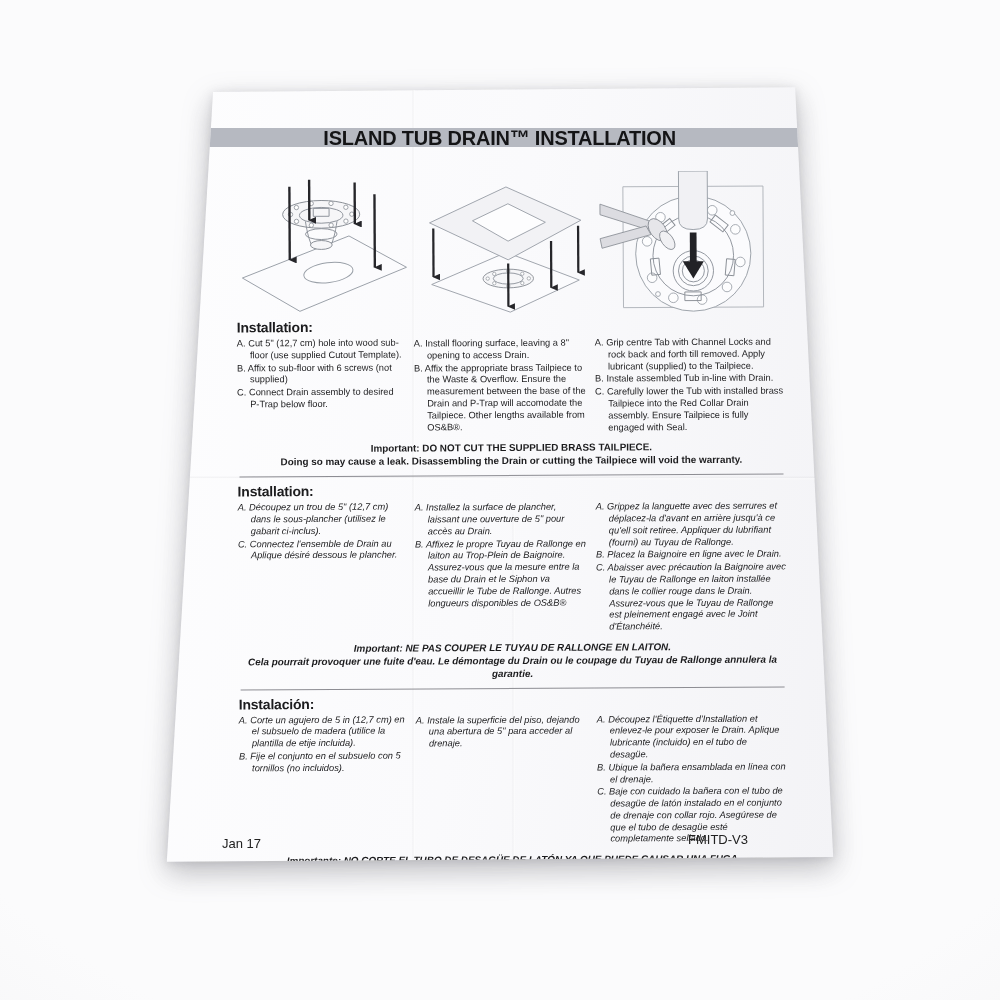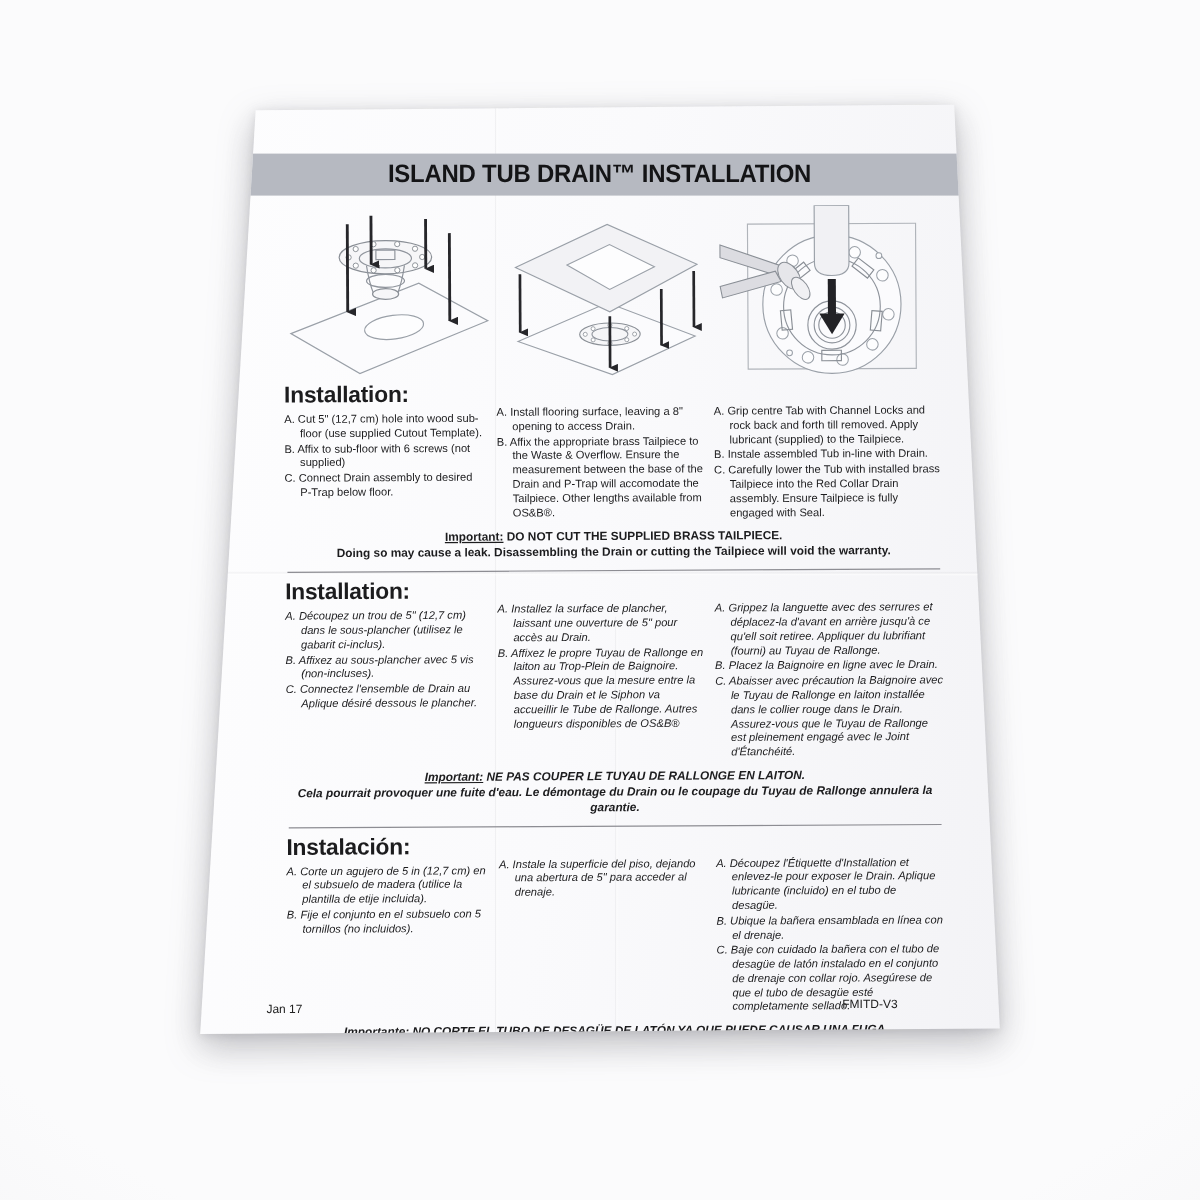--- a/index.html
+++ b/index.html
@@ -13,38 +13,38 @@
     filter:drop-shadow(0 10px 14px rgba(110,110,118,.38)) drop-shadow(0 2px 4px rgba(120,120,128,.25));}
   .paper{position:absolute;inset:0;
     background:linear-gradient(98deg,#fdfdfe 0%,#fafafc 48%,#f3f3f6 100%);
     clip-path:polygon(7.8% 1.0%, 93.4% 0.4%, 99.0% 97.6%, 1.0% 98.2%);}
   .crease-v{position:absolute;top:0;bottom:0;left:252px;width:3px;
     background:linear-gradient(90deg,transparent,rgba(60,60,70,.06),rgba(255,255,255,.7),transparent);}
   .crease-v2{position:absolute;top:430px;bottom:0;left:352px;width:3px;
     background:linear-gradient(90deg,transparent,rgba(60,60,70,.05),rgba(255,255,255,.6),transparent);}
   .crease-h{position:absolute;left:0;right:0;top:392px;height:4px;
     background:linear-gradient(180deg,transparent,rgba(60,60,70,.05),rgba(255,255,255,.5),transparent);}
-  .banner{position:absolute;left:0;right:0;top:44px;height:35px;background:#b6b9c1;
+  .banner{position:absolute;left:0;right:0;top:44px;height:19px;background:#b6b9c1;
     display:flex;align-items:center;justify-content:center;}
   .banner span{font-weight:700;font-size:21px;letter-spacing:-.2px;color:#141416;
     transform:scaleX(.95);white-space:nowrap;}
   .content{position:absolute;left:78px;top:88px;width:548px;transform:rotate(-.3deg);}
   .figrow{display:flex;justify-content:space-between;align-items:flex-start;height:142px;margin-bottom:4px;}
   .fig{flex:0 0 auto;}
   .cols{display:grid;grid-template-columns:168px 172px 190px;column-gap:9px;}
-  .h{font-size:19px;font-weight:700;margin:0 0 3px;letter-spacing:-.2px;}
+  .h{font-size:14px;font-weight:700;margin:0 0 3px;letter-spacing:-.2px;}
   .pad{padding-top:20px;}
   .li{margin:0 0 1px;padding-left:13px;text-indent:-13px;font-size:9.3px;line-height:1.27;}
   .it{font-style:italic;}
   .imp{text-align:center;font-weight:700;font-size:9.9px;margin-top:7px;line-height:1.3;}
-  .imp .u{text-decoration:underline;}
+  .imp .u{}
   hr.sep{border:0;border-top:1px solid #8d8d93;margin:7px 2px 6px;}
   .cert{text-align:center;font-size:16.5px;margin-top:12px;font-weight:400;}
   .csa{display:flex;flex-direction:column;align-items:center;margin-top:3px;}
-  .foot{position:absolute;font-size:10px;color:#222;}
+  .foot{position:absolute;font-size:13px;color:#222;}
   .foot.date{left:62px;top:752px;}
   .foot.model{right:92px;top:748px;}
   .foot.patent{left:0;width:622px;top:776px;text-align:center;}
   svg .ln{stroke:#8f949c;stroke-width:1;fill:none;}
   svg .panel{fill:#fbfbfd;stroke:#9aa0a8;stroke-width:1;}
   svg .panel2{fill:#f2f2f5;stroke:#9aa0a8;stroke-width:1;}
   svg .part{fill:#f6f6f8;stroke:#8a8f96;stroke-width:1;}
   svg .hole{fill:#fdfdfe;stroke:#9aa0a8;stroke-width:1;}
   svg .arrow{stroke:#26262a;stroke-width:2.4;}
 </style>
@@ -186,21 +186,20 @@
         </div>
       </div>
 
       <hr class="sep">
 
       <div class="section">
         <div class="cols">
           <div class="col">
             <h2 class="h">Installation:</h2>
             <p class="li it">A. Découpez un trou de 5" (12,7 cm) dans le sous-plancher (utilisez le gabarit ci-inclus).</p>
-            <p class="li it">B. Affixez au sous-plancher avec 5 vis (non-incluses).</p>
             <p class="li it">C. Connectez l'ensemble de Drain au Aplique désiré dessous le plancher.</p>
           </div>
           <div class="col pad">
             <p class="li it">A. Installez la surface de plancher, laissant une ouverture de 5" pour accès au Drain.</p>
             <p class="li it">B. Affixez le propre Tuyau de Rallonge en laiton au Trop-Plein de Baignoire. Assurez-vous que la mesure entre la base du Drain et le Siphon va accueillir le Tube de Rallonge. Autres longueurs disponibles de OS&amp;B®</p>
           </div>
           <div class="col pad">
             <p class="li it">A. Grippez la languette avec des serrures et déplacez-la d'avant en arrière jusqu'à ce qu'ell soit retiree. Appliquer du lubrifiant (fourni) au Tuyau de Rallonge.</p>
             <p class="li it">B. Placez la Baignoire en ligne avec le Drain.</p>
             <p class="li it">C. Abaisser avec précaution la Baignoire avec le Tuyau de Rallonge en laiton installée dans le collier rouge dans le Drain. Assurez-vous que le Tuyau de Rallonge est pleinement engagé avec le Joint d'Étanchéité.</p>

